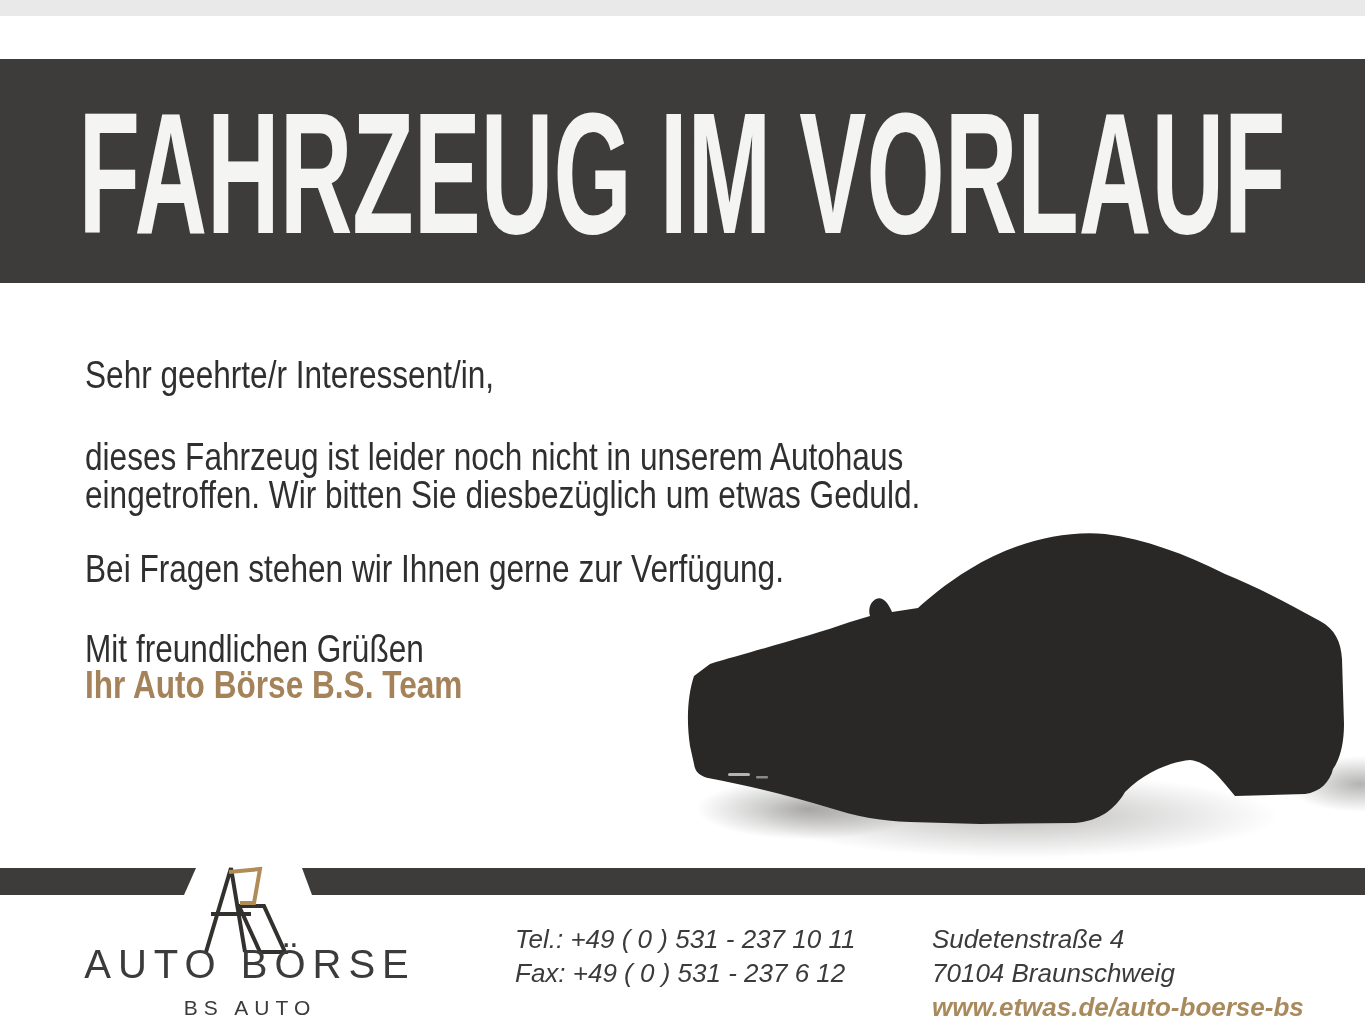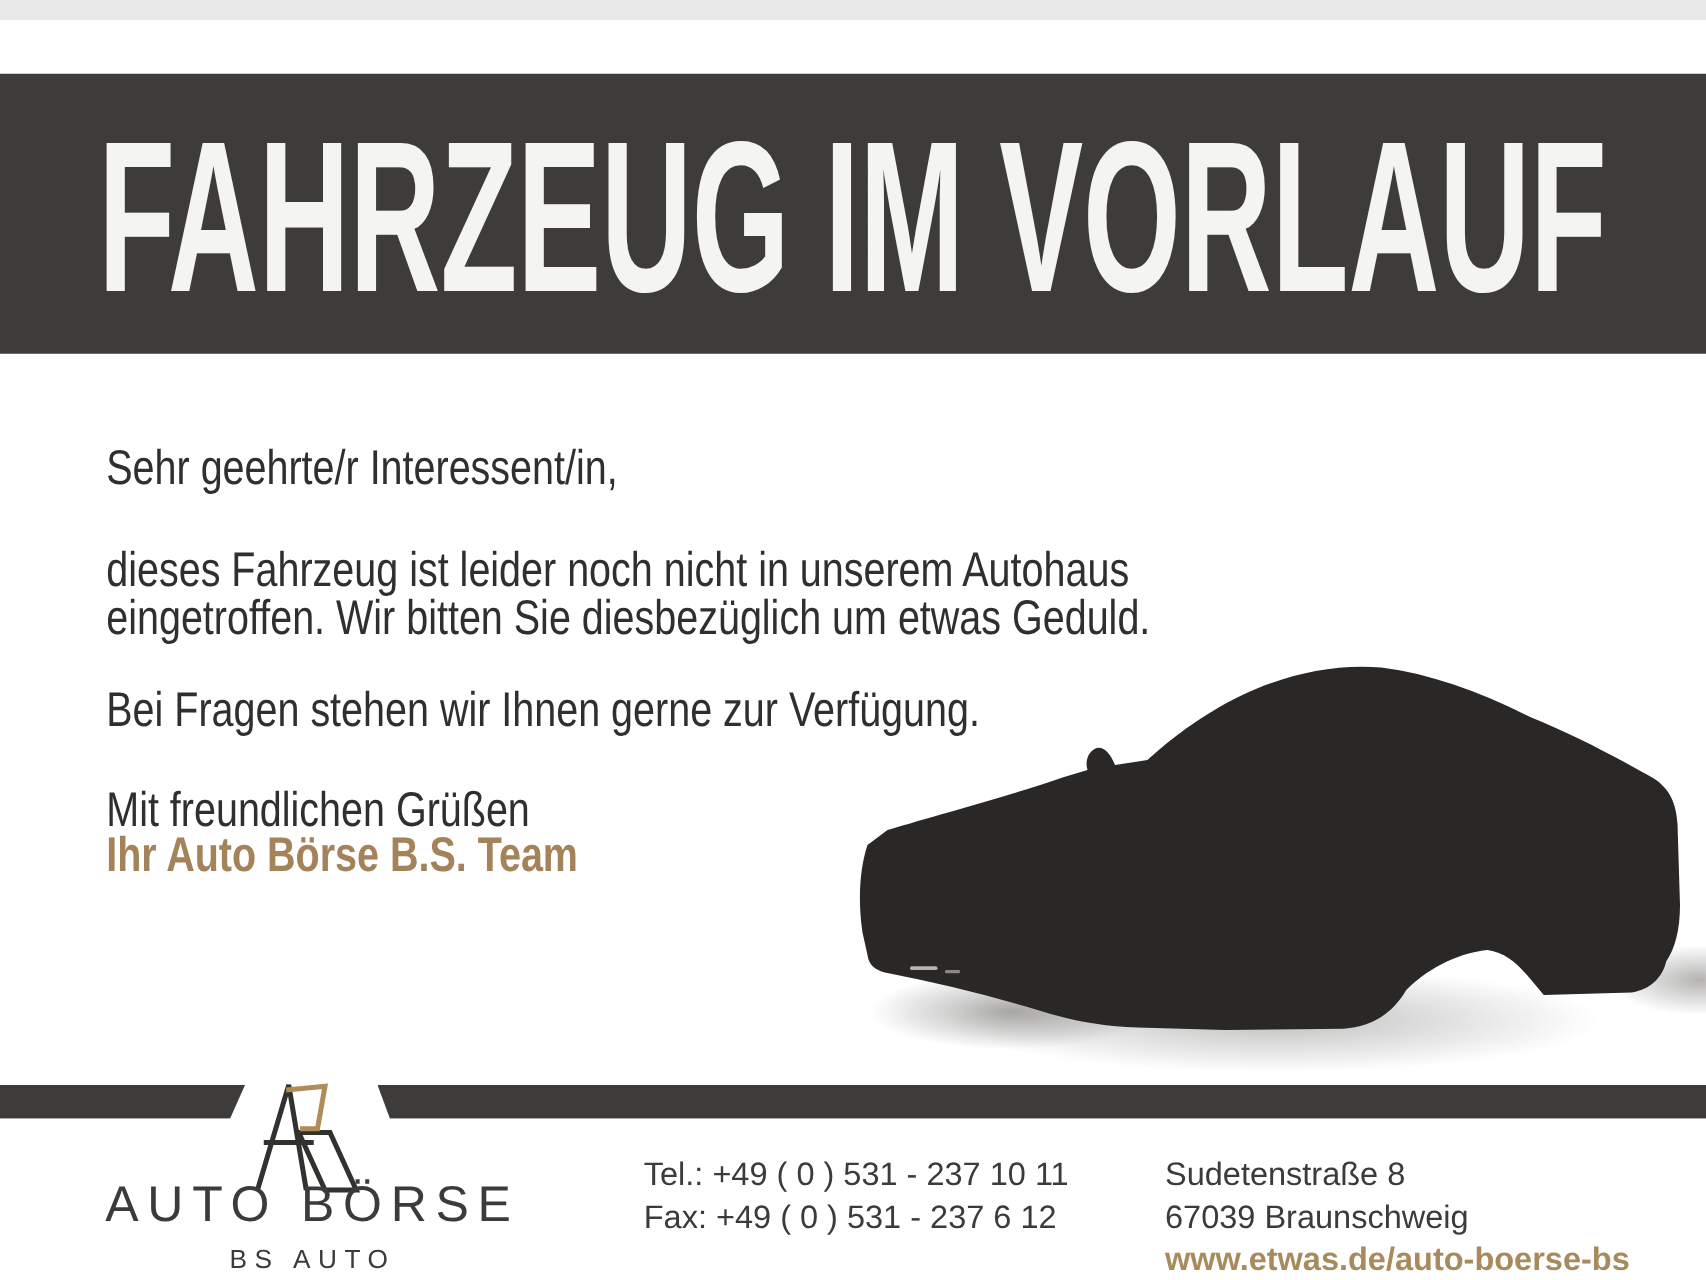--- a/index.html
+++ b/index.html
@@ -50,21 +50,21 @@
     position:absolute;left:55px;top:926px;width:390px;text-align:center;
     font-size:40px;letter-spacing:7px;color:#3b3b3b;font-weight:400;
   }
   .wordmark-sub{
     position:absolute;left:55px;top:980px;width:390px;text-align:center;
     font-size:21px;letter-spacing:6px;color:#3b3b3b;
   }
   .contact{position:absolute;left:515px;top:906px;font-size:26px;line-height:34px;color:#3b3b3b;}
   .address{position:absolute;left:932px;top:906px;font-size:26px;line-height:34px;color:#3b3b3b;}
   .link{color:#a98a5d;font-weight:700;text-decoration:none;cursor:pointer;}
-  .contact div,.address div{white-space:nowrap;}
+  .contact div,.address div{white-space:nowrap;font-style:italic;}
 </style>
 </head>
 <body>
 
 <div class="page">
 
   <div class="banner">
     <svg viewBox="0 0 1365 224">
       <text x="682" y="174" text-anchor="middle" font-size="172" textLength="1207" lengthAdjust="spacingAndGlyphs">FAHRZEUG IM VORLAUF</text>
     </svg>
@@ -129,18 +129,18 @@
 
   <div class="wordmark">AUTO BÖRSE</div>
   <div class="wordmark-sub">BS AUTO</div>
 
   <div class="contact">
     <div>Tel.: +49 ( 0 ) 531 - 237 10 11</div>
     <div>Fax: +49 ( 0 ) 531 - 237 6 12</div>
   </div>
 
   <div class="address">
-    <div>Sudetenstraße 8</div>
-    <div>67039 Braunschweig</div>
+    <div>Sudetenstraße 4</div>
+    <div>70104 Braunschweig</div>
     <div class="link">www.etwas.de/auto-boerse-bs</div>
   </div>
 
 </div>
 
 </body></html>

